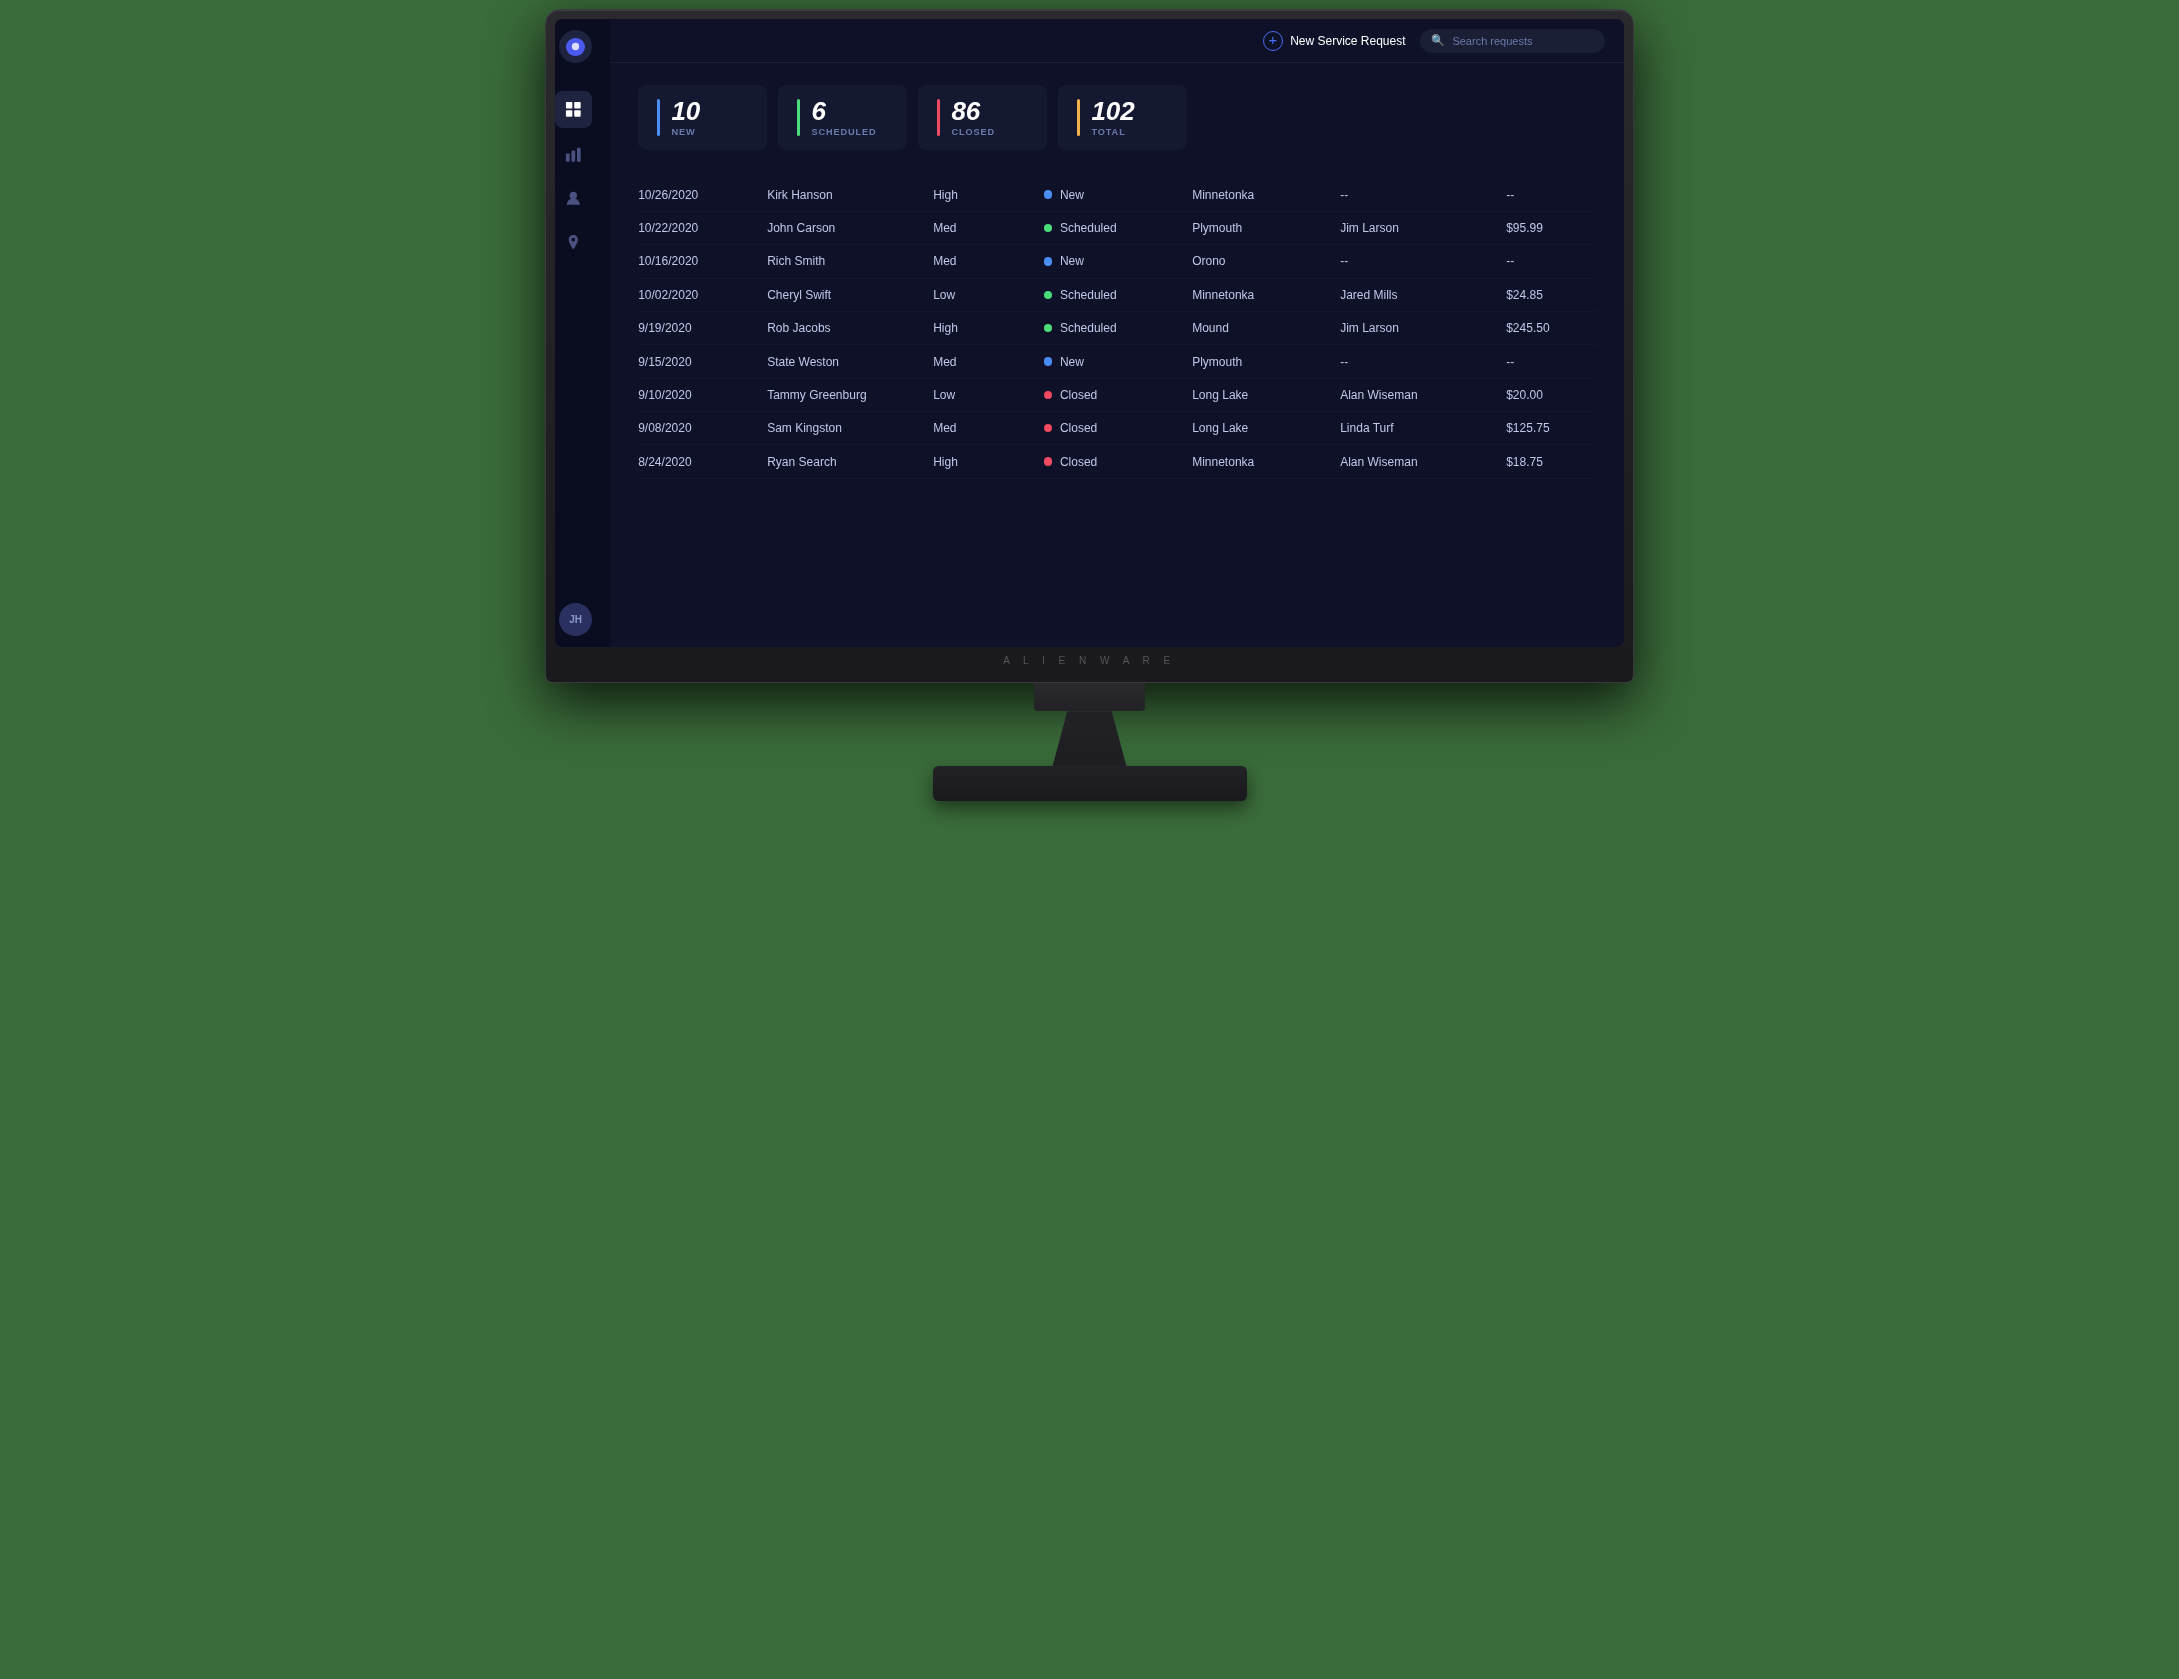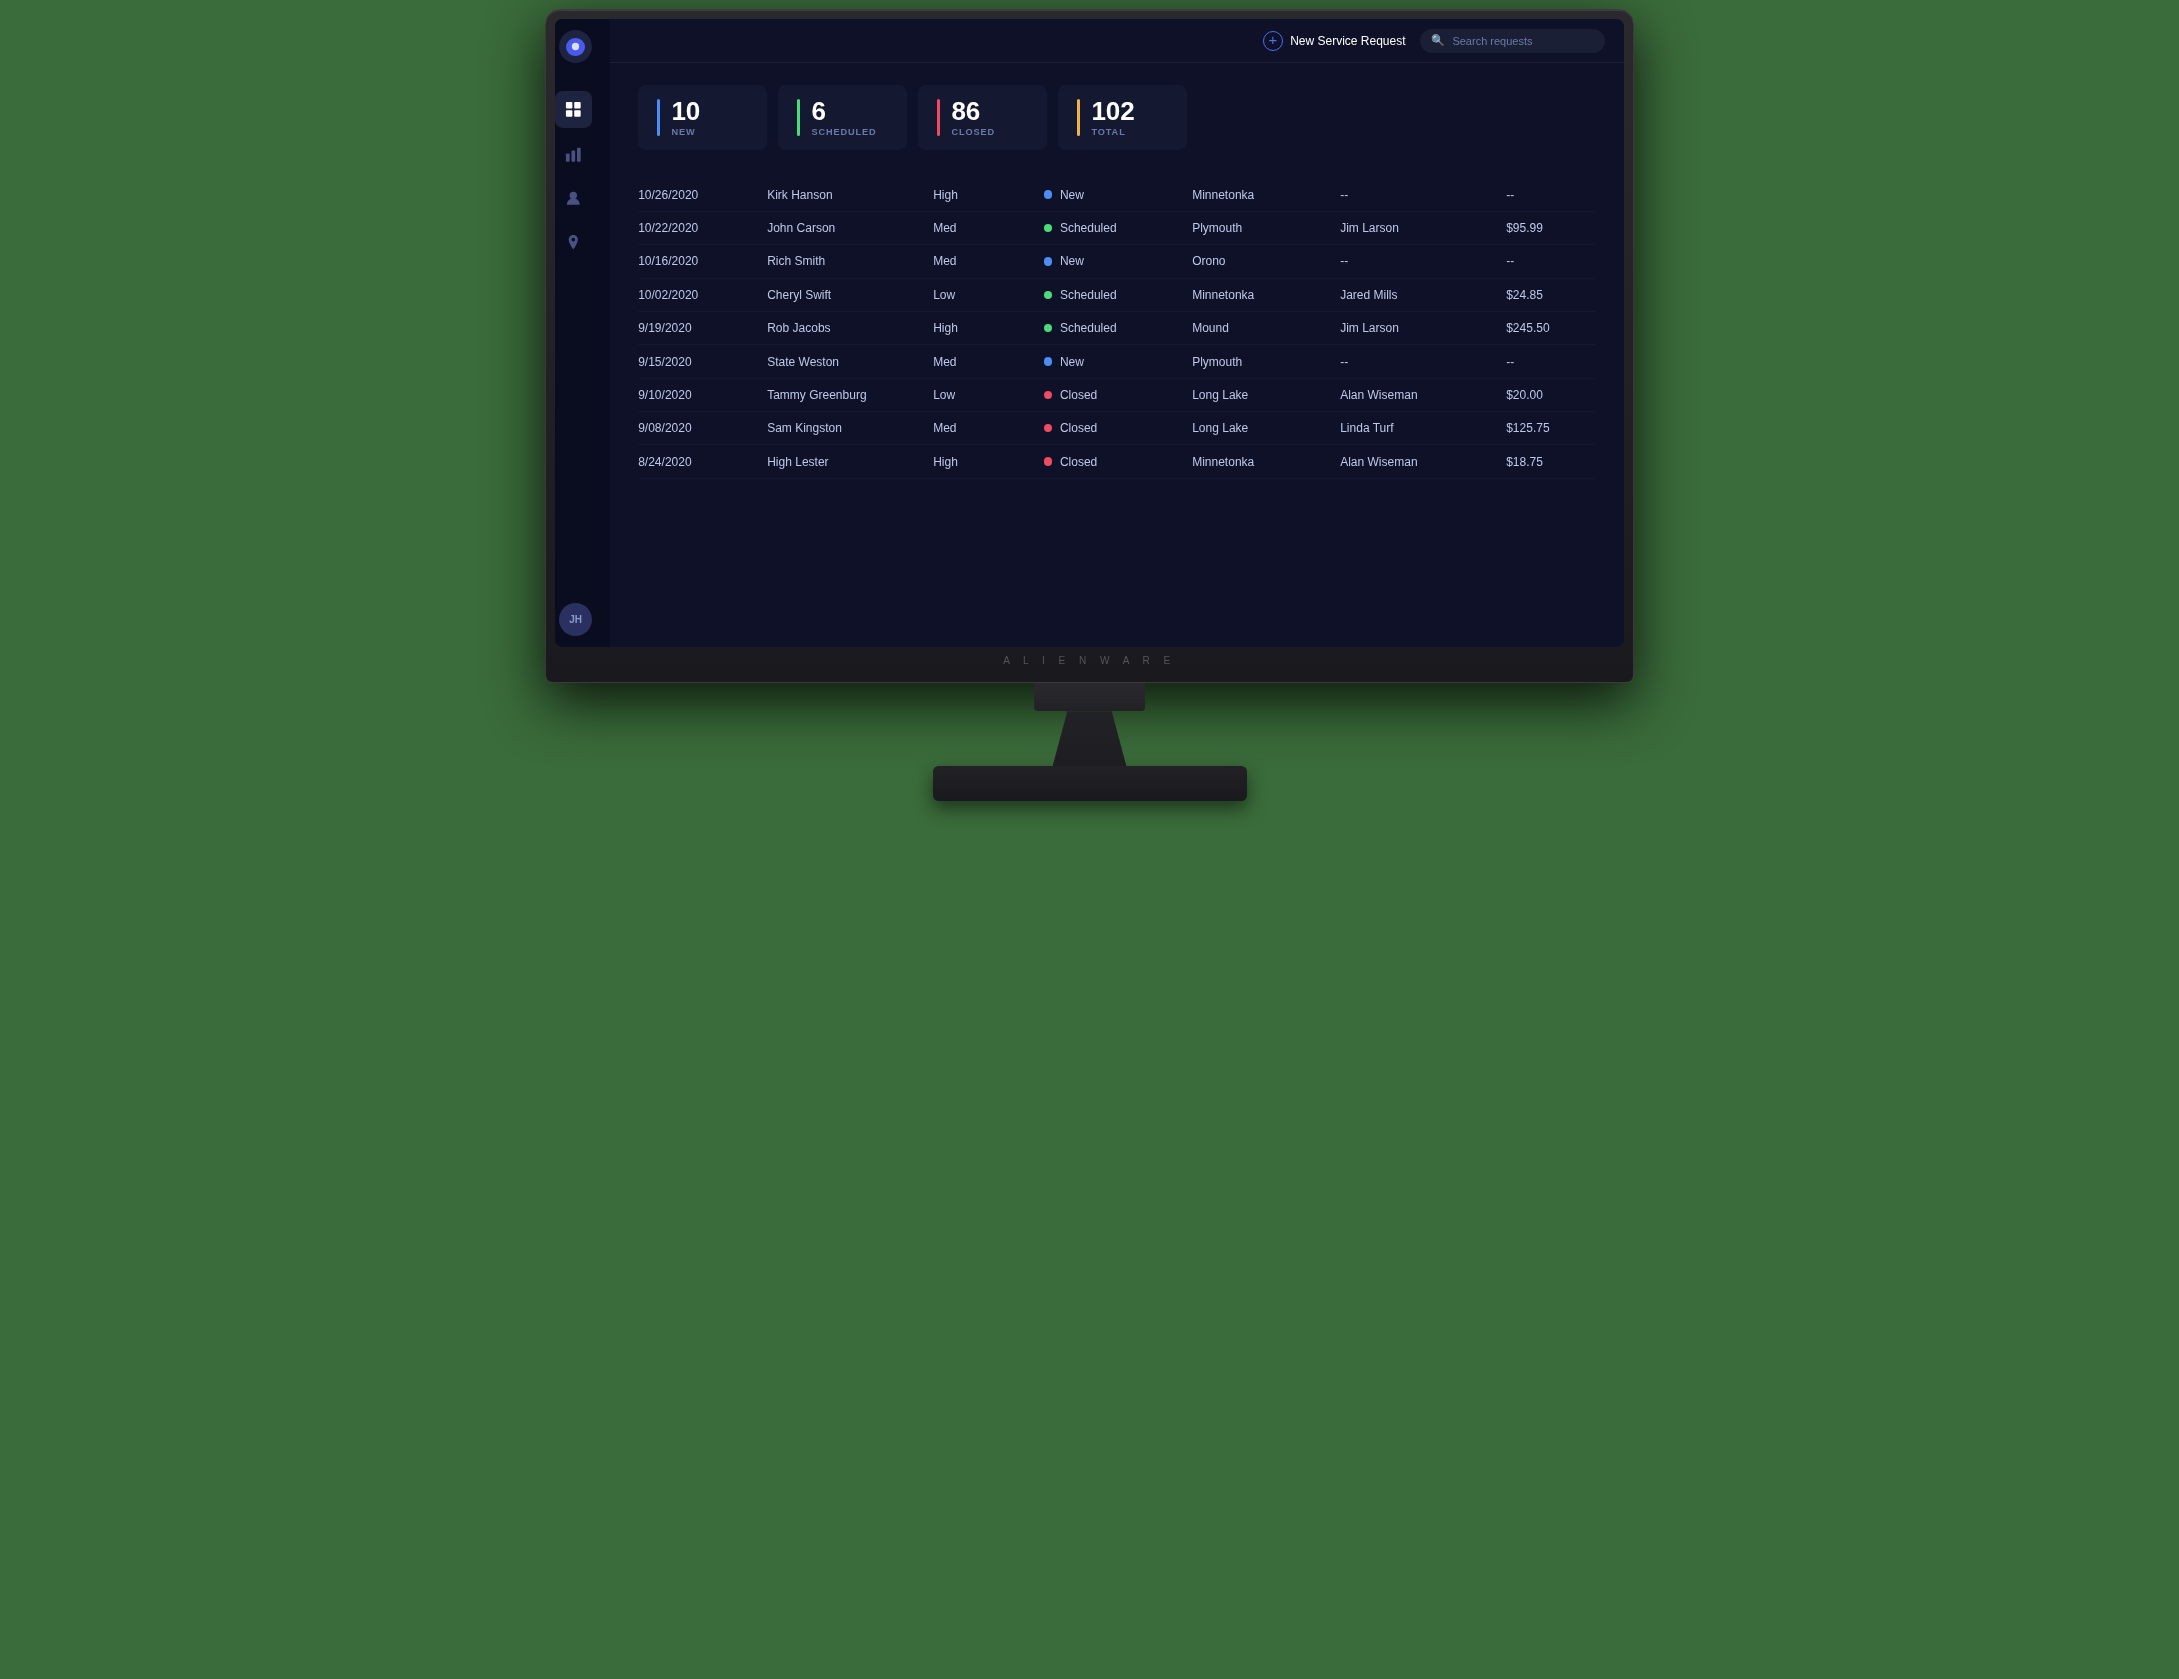--- a/index.html
+++ b/index.html
@@ -260,20 +260,21 @@
     .stat-info {
       display: flex;
       flex-direction: column;
     }
 
     .stat-number {
       font-size: 26px;
       font-weight: 700;
       color: #fff;
       line-height: 1;
+      font-style: italic;
     }
 
     .stat-label {
       font-size: 9.2px;
       font-weight: 600;
       color: #6a7aaa;
       letter-spacing: 0.9px;
       margin-top: 3.7px;
     }
 
@@ -512,21 +513,21 @@
       <div class="table-cell">
         <span class="status-dot dot-red"></span>
         Closed
       </div>
       <div class="table-cell">Long Lake</div>
       <div class="table-cell">Linda Turf</div>
       <div class="table-cell">$125.75</div>
     </div>
                 <div class="table-row">
       <div class="table-cell">8/24/2020</div>
-      <div class="table-cell">High Lester</div>
+      <div class="table-cell">Ryan Search</div>
       <div class="table-cell">High</div>
       <div class="table-cell">
         <span class="status-dot dot-red"></span>
         Closed
       </div>
       <div class="table-cell">Minnetonka</div>
       <div class="table-cell">Alan Wiseman</div>
       <div class="table-cell">$18.75</div>
     </div>
               </div>

